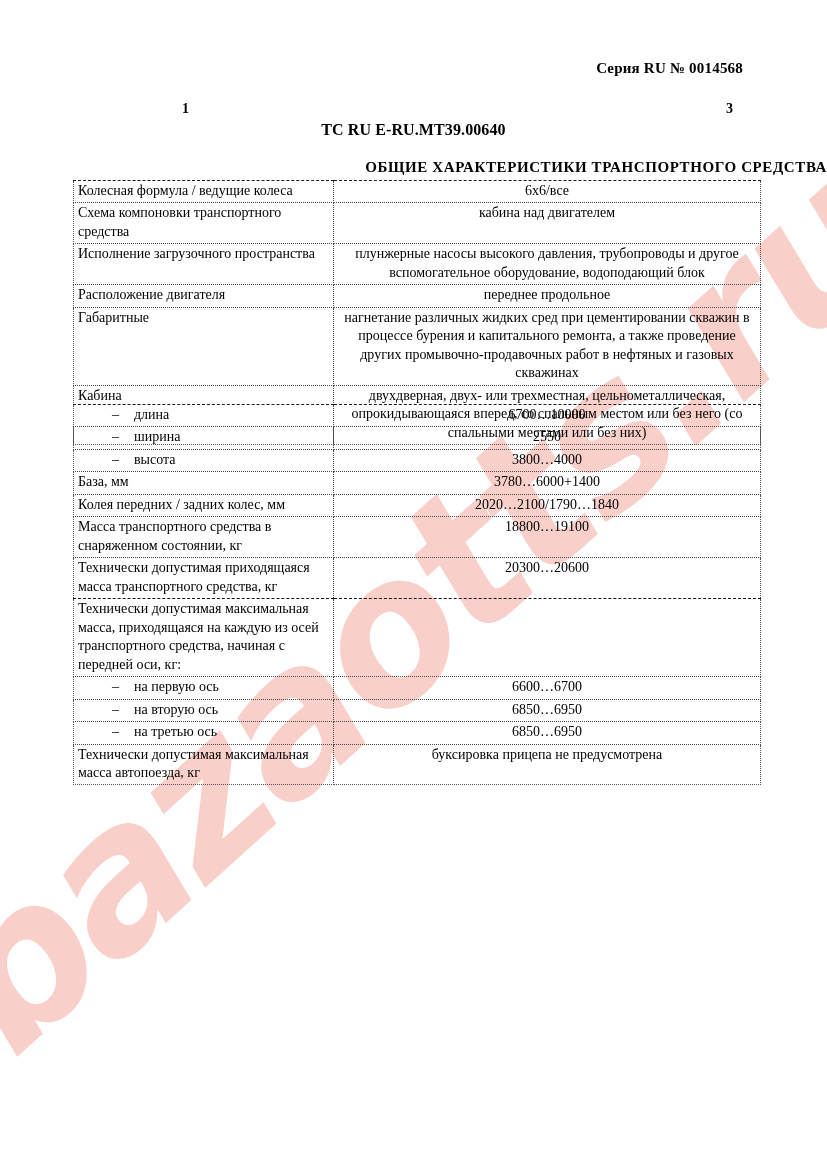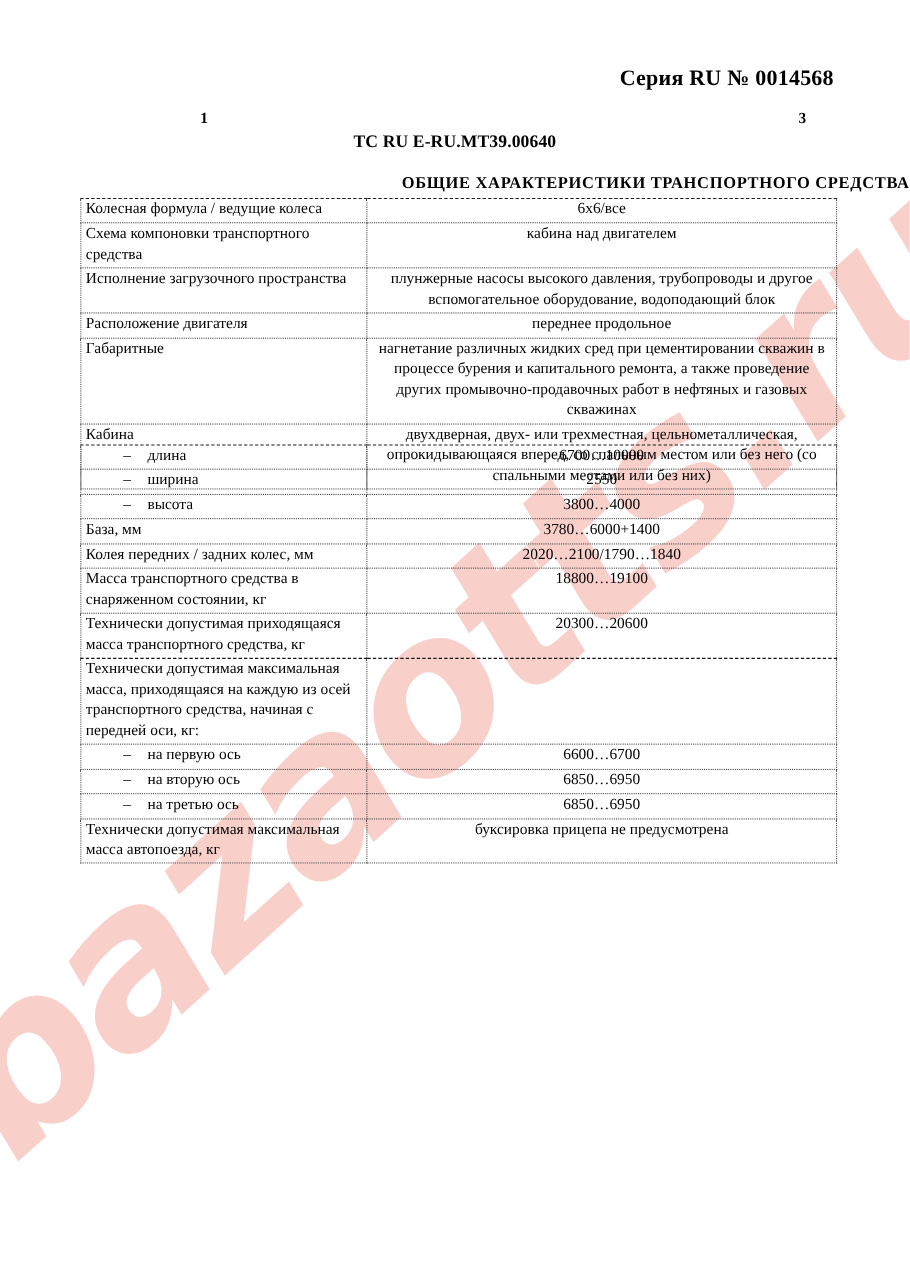--- a/index.html
+++ b/index.html
@@ -50,22 +50,22 @@
   
   .content {
     position: absolute;
     inset: 0;
     z-index: 2;
   }
 
   .series-line {
     position: absolute;
     top: 60px;
-    right: 69px;
-    font-size: 20px;
+    right: 84px;
+    font-size: 15px;
     font-weight: bold;
     letter-spacing: 0.2px;
   }
   .page-marker-left {
     position: absolute;
     top: 101px;
     left: 182px;
     font-size: 14px;
     font-weight: bold;
   }

